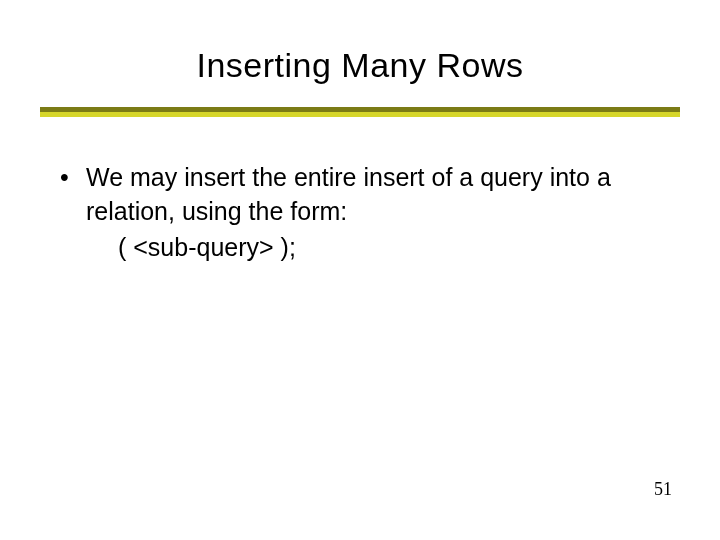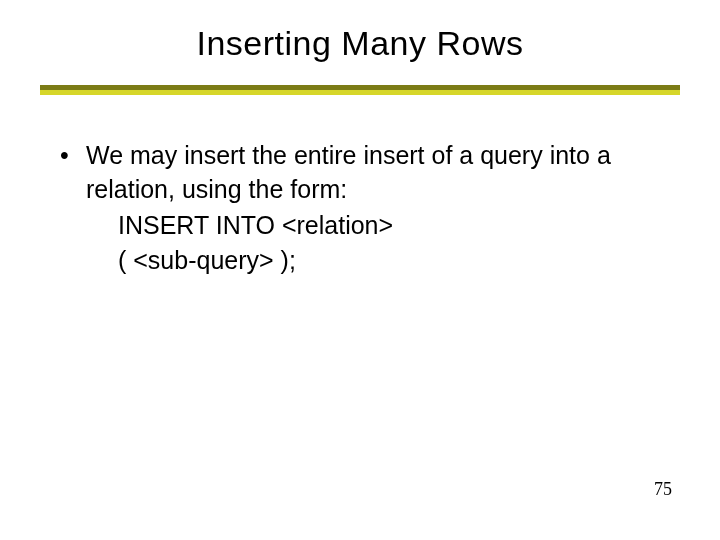--- a/index.html
+++ b/index.html
@@ -1,21 +1,21 @@
 <!DOCTYPE html>
 <html><head>
 <meta charset="utf-8">
 <style>
   * { margin: 0; padding: 0; box-sizing: border-box; }
   html, body { width: 720px; height: 540px; background: #fff; font-family: Verdana, Geneva, sans-serif; color: #000; }
   .slide {
     width: 720px;
     height: 540px;
     position: relative;
-    padding: 18px 40px 40px 40px;
+    padding: 40px 40px 40px 40px;
   }
   .title {
     font-size: 34px;
     text-align: center;
     font-weight: 400;
     margin-top: 6px;
     margin-bottom: 22px;
     letter-spacing: 0.5px;
   }
   .divider {
@@ -74,18 +74,17 @@
   <div class="divider">
     <div class="bar1"></div>
     <div class="bar2"></div>
   </div>
 
   <div class="body">
     <div class="bullet-row">
       <div class="bullet">•</div>
       <div class="bullet-text">We may insert the entire insert of a query into a relation, using the form:</div>
     </div>
-    <div class="indent">INSERT INTO &lt;relation&gt;</div>
     <div class="indent">( &lt;sub-query&gt; );</div>
   </div>
 
-  <div class="page-number">75</div>
+  <div class="page-number">51</div>
 </div>
 
 </body></html>

